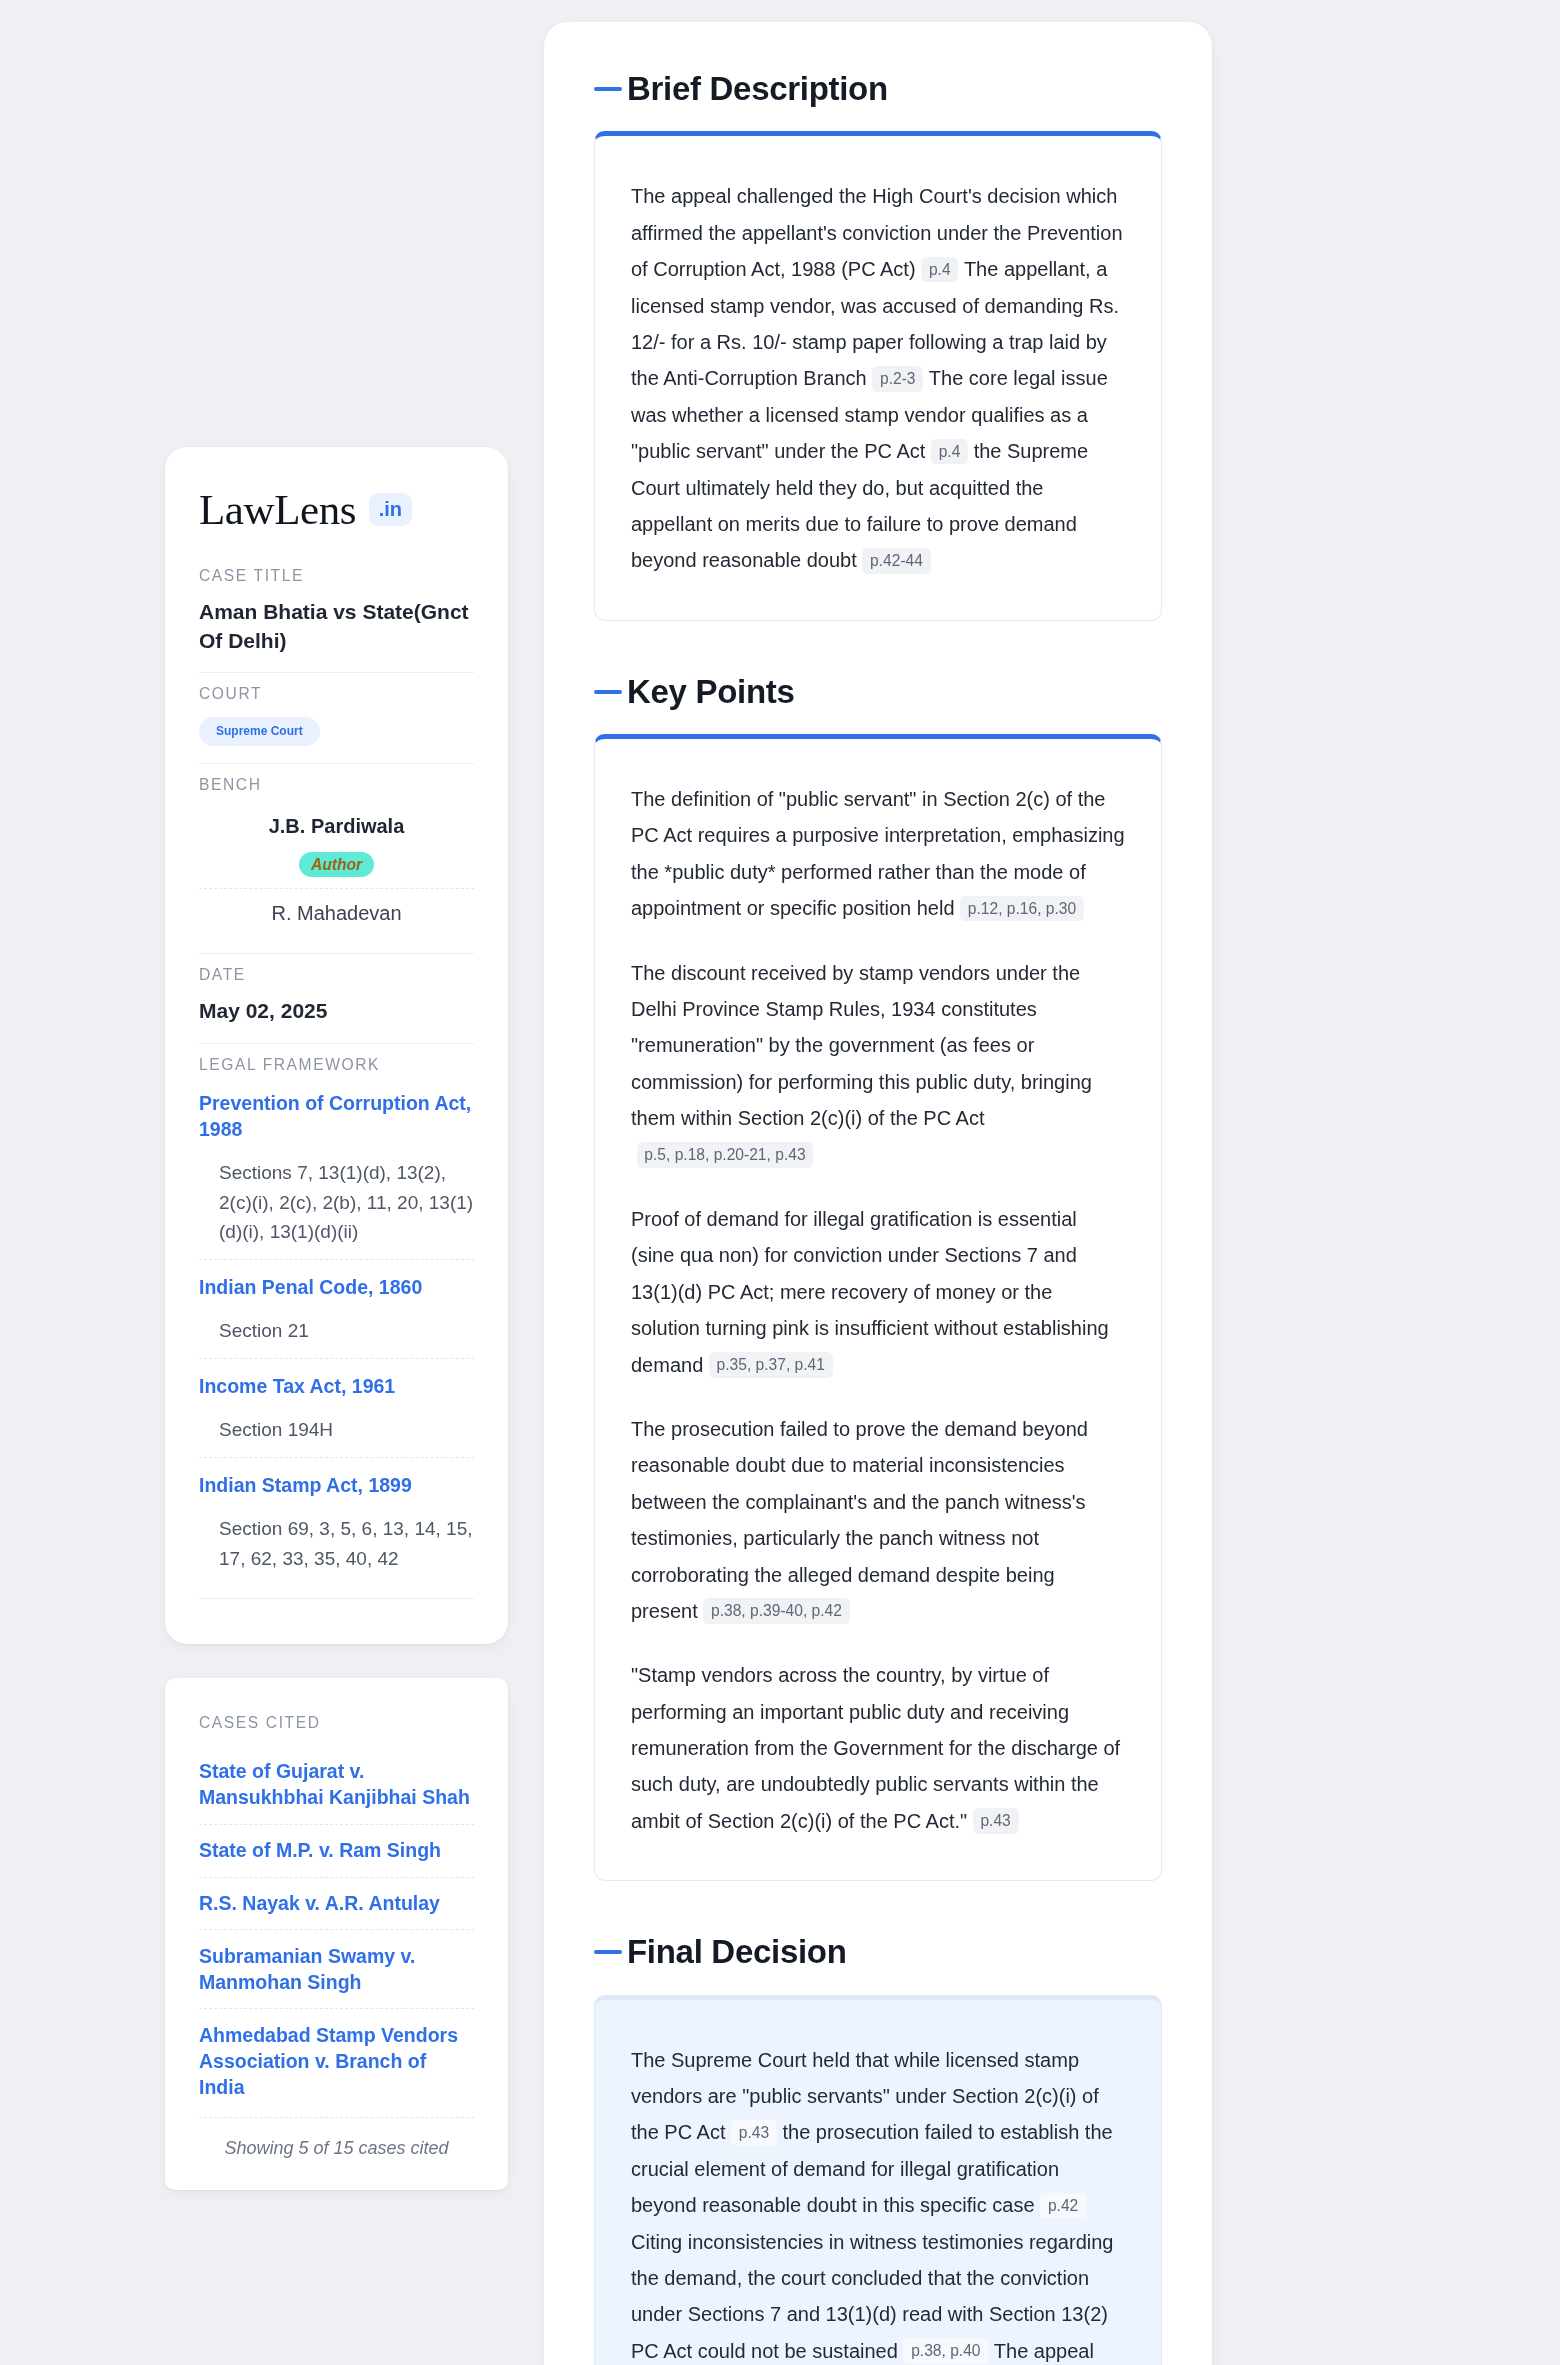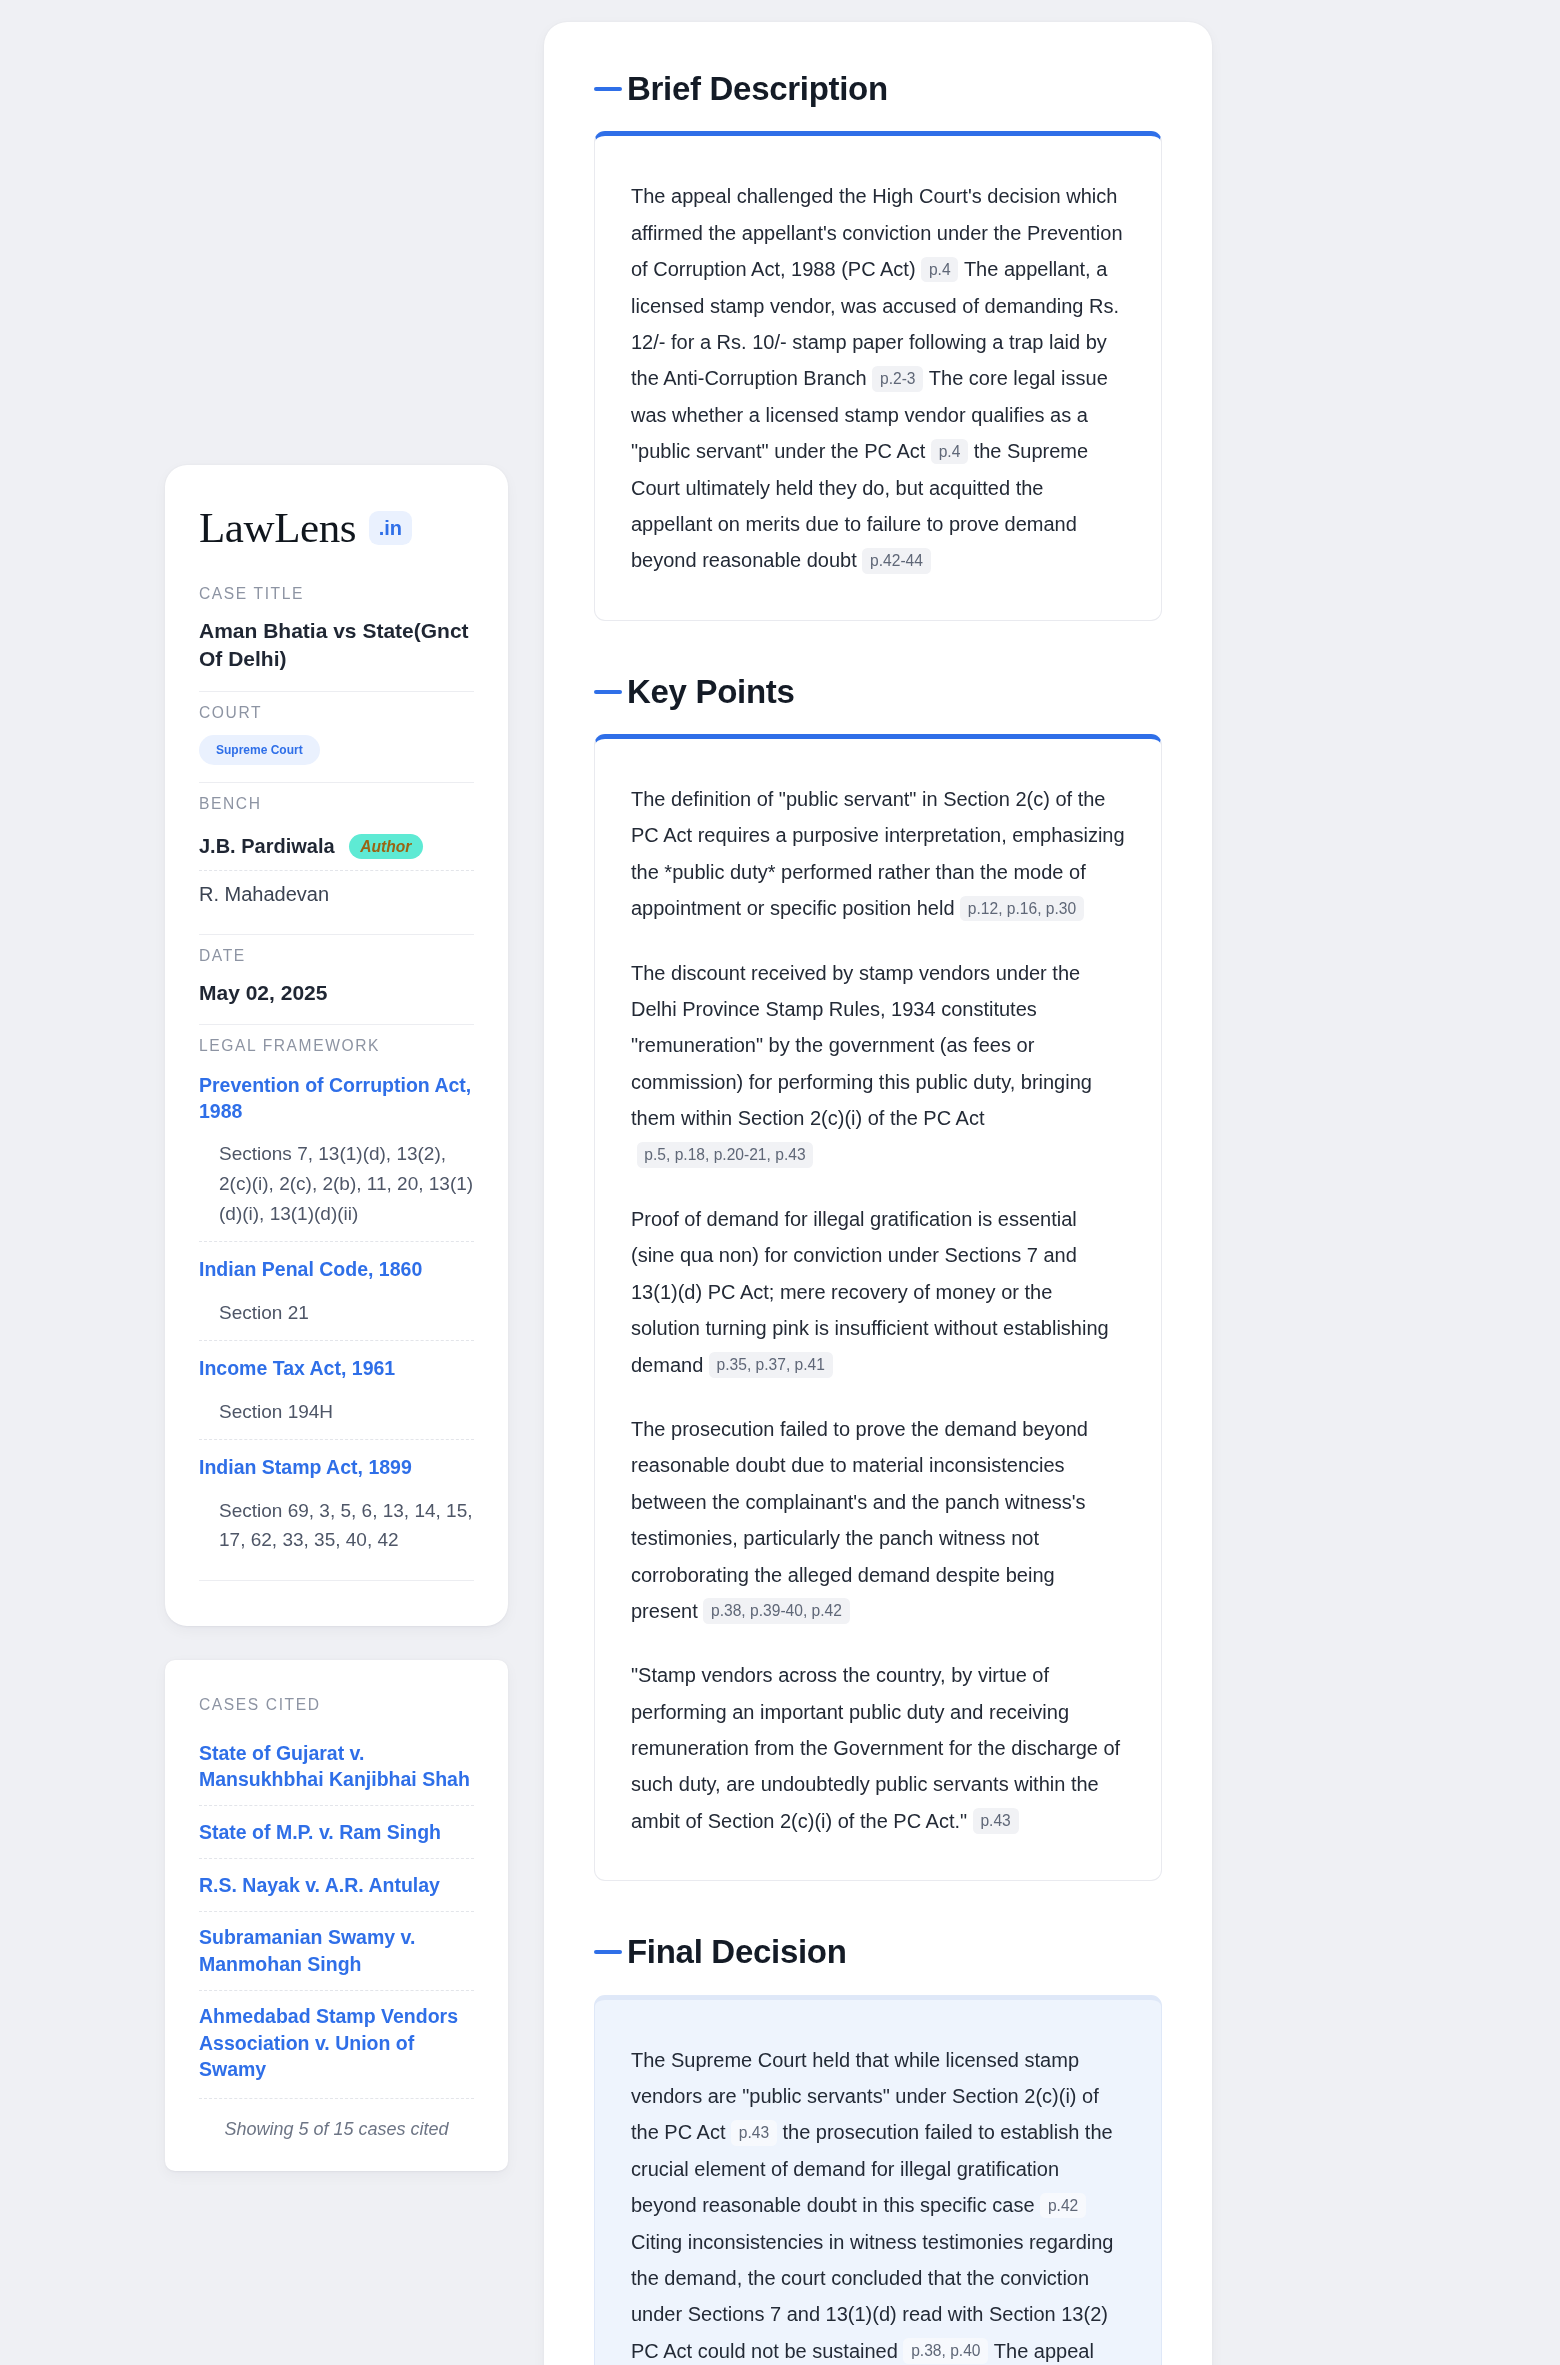--- a/index.html
+++ b/index.html
@@ -86,20 +86,21 @@
     font-weight: bold;
     border-radius: 780px;
     padding: 7.8px 17px;
   }
 
   .bench-row {
     display: flex;
     align-items: center;
     gap: 14px;
     padding: 7.8px 0 11px 0;
+    flex-direction: column;
   }
   .bench-row + .bench-row {
     border-top: 1.2px dashed #e3e5ea;
     padding-top: 12.5px;
   }
   .bench-name { font-size: 20px; color: #1f2633; font-weight: bold; }
   .bench-name.secondary { font-weight: normal; color: #3b4352; }
   .pill-author {
     background: #5eead4;
     color: #9a6413;
@@ -291,21 +292,21 @@
       </div>
 
     </div>
 
     <div class="card cases-card">
       <div class="field-label">CASES CITED</div>
       <div class="case-item">State of Gujarat v. Mansukhbhai Kanjibhai Shah</div>
       <div class="case-item">State of M.P. v. Ram Singh</div>
       <div class="case-item">R.S. Nayak v. A.R. Antulay</div>
       <div class="case-item">Subramanian Swamy v. Manmohan Singh</div>
-      <div class="case-item">Ahmedabad Stamp Vendors Association v. Union of Swamy</div>
+      <div class="case-item">Ahmedabad Stamp Vendors Association v. Branch of India</div>
       <div class="cases-footer">Showing 5 of 15 cases cited</div>
     </div>
 
   </aside>
 
   <main class="main">
 
     <section class="section">
       <div class="section-head">
         <span class="head-dash"></span>

